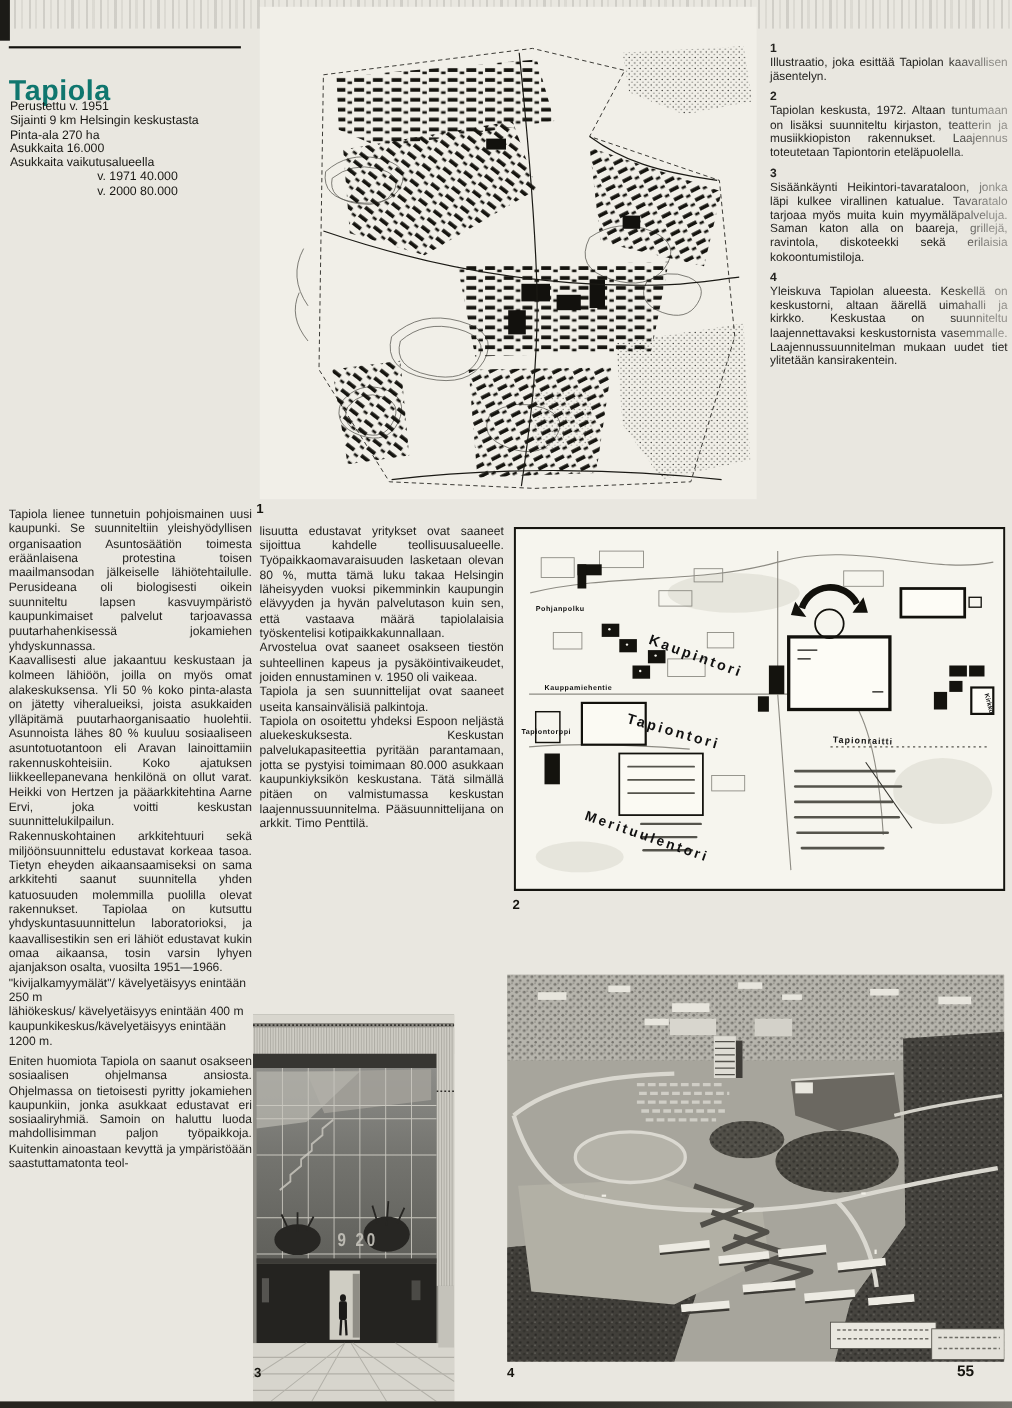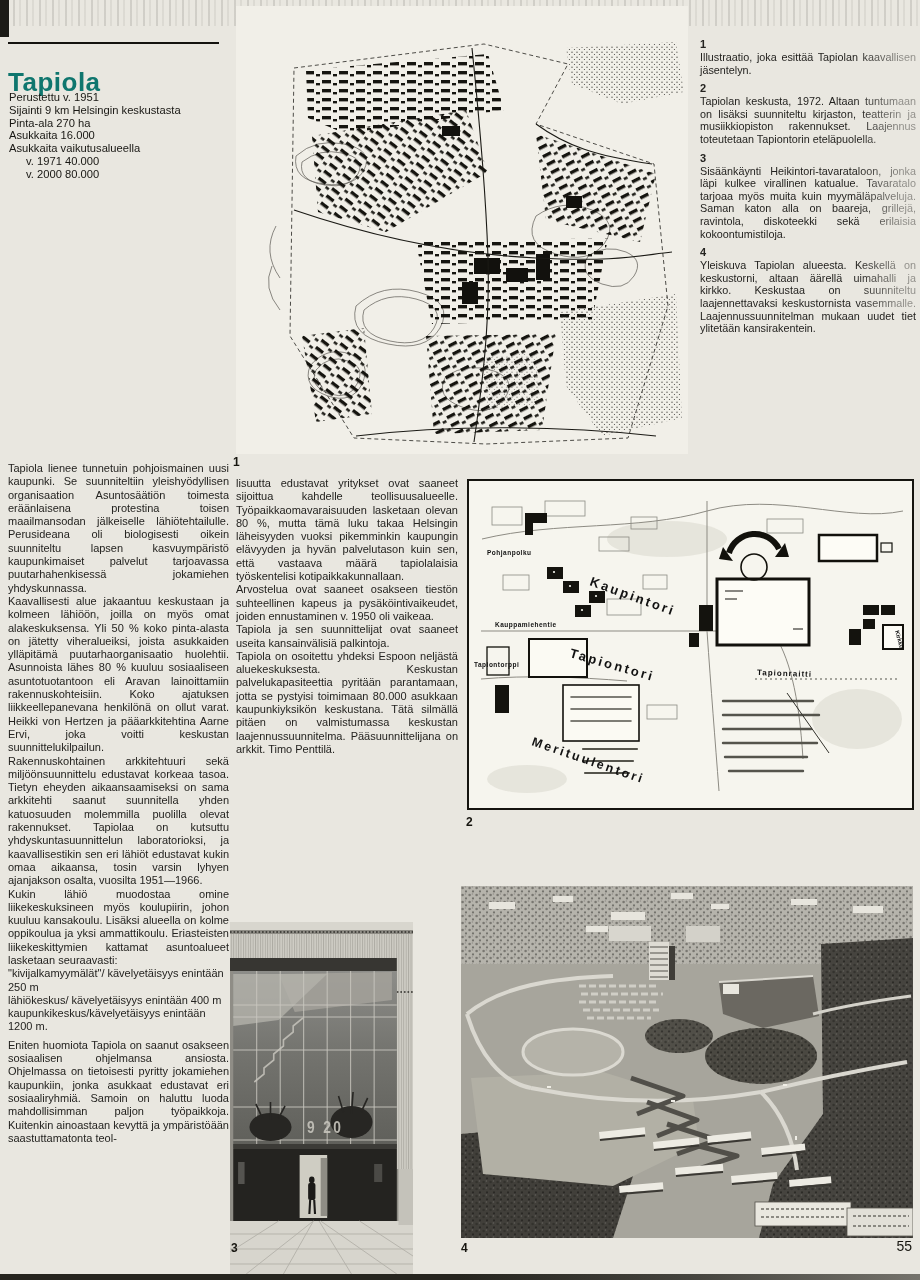--- a/index.html
+++ b/index.html
@@ -14,21 +14,21 @@
       rgba(140,138,130,.14) 6px 8px, rgba(0,0,0,0) 8px 13px);}
   .corner-mark{position:absolute;left:0;top:0;width:9px;height:37px;background:#1c1b17;}
   .bottom-strip{position:absolute;left:0;top:1274px;width:920px;height:6px;
     background:linear-gradient(90deg,#26251f 0 50%,#45443e 75%,#75736c 100%);}
 
   .title-rule{position:absolute;left:8px;top:42px;width:211px;height:2px;background:#14130f;}
   .page-title{position:absolute;left:8px;top:50px;font-size:26px;font-weight:700;
     letter-spacing:.5px;color:#0f766e;}
   .facts{position:absolute;left:9px;top:91px;width:215px;font-size:11.2px;
     font-weight:400;line-height:12.8px;color:#181713;}
-  .fact.indent{padding-left:17px;}
+  .fact.indent{padding-left:17px;text-align:center;}
 
   .captions{position:absolute;left:700px;top:38px;width:216px;}
   .cap{margin-bottom:6px;}
   .capnum{font-weight:700;font-size:11px;line-height:12px;margin-bottom:1px;}
   .cap p{margin:0;font-size:10.8px;line-height:12.6px;text-align:justify;}
   .cap-fade{position:absolute;left:856px;top:38px;width:62px;height:270px;pointer-events:none;
     background:linear-gradient(90deg,rgba(233,231,224,0) 0,rgba(233,231,224,.55) 75%);}
 
   .bodycol{position:absolute;font-size:11px;line-height:13.3px;text-align:justify;overflow:hidden;}
   .bodycol p{margin:0;}
@@ -36,22 +36,22 @@
   #col2{left:236px;top:477px;width:222px;height:345px;}
   .para-gap{margin-top:5px !important;}
   .spec{text-align:left;}
 
   figure{margin:0;padding:0;position:absolute;}
   .figlabel{position:absolute;font-weight:700;font-size:12px;color:#16150f;}
   #lab1{left:233px;top:455px;}
   #lab2{left:466px;top:815px;}
   #lab3{left:231px;top:1241px;}
   #lab4{left:461px;top:1241px;}
-  .pagenum{position:absolute;left:870px;top:1238px;width:42px;text-align:right;
-    font-weight:400;font-size:14px;color:#16150f;}
+  .pagenum{position:absolute;left:870px;top:1238px;width:42px;text-align:left;
+    font-weight:700;font-size:14px;color:#16150f;}
 
   #fig1{left:236px;top:6px;width:452px;height:448px;}
   #fig2{left:467px;top:479px;width:447px;height:331px;}
   #fig3{left:230px;top:886px;width:183px;height:352px;margin-top:36px;}
   #fig4{left:461px;top:886px;width:452px;height:352px;}
   figure svg{display:block;width:100%;height:100%;}
   .maplabel{font-family:"Liberation Sans",sans-serif;font-weight:700;fill:#111;}
 </style>
 </head>
 <body>
@@ -157,21 +157,20 @@
       <div class="capnum">4</div>
       <p>Yleiskuva Tapiolan alueesta. Keskellä on keskustorni, altaan äärellä uimahalli ja kirkko. Keskustaa on suunniteltu laajennettavaksi keskustornista vasemmalle. Laajennussuunnitelman mukaan uudet tiet ylitetään kansirakentein.</p>
     </div>
   </div>
   <div class="cap-fade"></div>
 
   <div class="bodycol" id="col1">
     <p>Tapiola lienee tunnetuin pohjoismainen uusi kaupunki. Se suunniteltiin yleishyödyllisen organisaation Asuntosäätiön toimesta eräänlaisena protestina toisen maailmansodan jälkeiselle lähiötehtailulle. Perusideana oli biologisesti oikein suunniteltu lapsen kasvuympäristö kaupunkimaiset palvelut tarjoavassa puutarhahenkisessä jokamiehen yhdyskunnassa.</p>
     <p>Kaavallisesti alue jakaantuu keskustaan ja kolmeen lähiöön, joilla on myös omat alakeskuksensa. Yli 50 % koko pinta-alasta on jätetty viheralueiksi, joista asukkaiden ylläpitämä puutarhaorganisaatio huolehtii. Asunnoista lähes 80 % kuuluu sosiaaliseen asuntotuotantoon eli Aravan lainoittamiin rakennuskohteisiin. Koko ajatuksen liikkeellepanevana henkilönä on ollut varat. Heikki von Hertzen ja pääarkkitehtina Aarne Ervi, joka voitti keskustan suunnittelukilpailun.</p>
     <p>Rakennuskohtainen arkkitehtuuri sekä miljöönsuunnittelu edustavat korkeaa tasoa. Tietyn eheyden aikaansaamiseksi on sama arkkitehti saanut suunnitella yhden katuosuuden molemmilla puolilla olevat rakennukset. Tapiolaa on kutsuttu yhdyskuntasuunnittelun laboratorioksi, ja kaavallisestikin sen eri lähiöt edustavat kukin omaa aikaansa, tosin varsin lyhyen ajanjakson osalta, vuosilta 1951—1966.</p>
-    <p>Kukin lähiö muodostaa omine liikekeskuksineen myös koulupiirin, johon kuuluu kansakoulu. Lisäksi alueella on kolme oppikoulua ja yksi ammattikoulu. Eriasteisten liikekeskittymien kattamat asuntoalueet lasketaan seuraavasti:</p>
     <p class="spec">"kivijalkamyymälät"/ kävelyetäisyys enintään 250 m</p>
     <p class="spec">lähiökeskus/ kävelyetäisyys enintään 400 m</p>
     <p class="spec">kaupunkikeskus/kävelyetäisyys enintään 1200 m.</p>
     <p class="para-gap">Eniten huomiota Tapiola on saanut osakseen sosiaalisen ohjelmansa ansiosta. Ohjelmassa on tietoisesti pyritty jokamiehen kaupunkiin, jonka asukkaat edustavat eri sosiaaliryhmiä. Samoin on haluttu luoda mahdollisimman paljon työpaikkoja. Kuitenkin ainoastaan kevyttä ja ympäristöään saastuttamatonta teol-</p>
   </div>
   <div class="bodycol" id="col2">
     <p>lisuutta edustavat yritykset ovat saaneet sijoittua kahdelle teollisuusalueelle. Työpaikkaomavaraisuuden lasketaan olevan 80 %, mutta tämä luku takaa Helsingin läheisyyden vuoksi pikemminkin kaupungin elävyyden ja hyvän palvelutason kuin sen, että vastaava määrä tapiolalaisia työskentelisi kotipaikkakunnallaan.</p>
     <p>Arvostelua ovat saaneet osakseen tiestön suhteellinen kapeus ja pysäköintivaikeudet, joiden ennustaminen v. 1950 oli vaikeaa.</p>
     <p>Tapiola ja sen suunnittelijat ovat saaneet useita kansainvälisiä palkintoja.</p>
     <p>Tapiola on osoitettu yhdeksi Espoon neljästä aluekeskuksesta. Keskustan palvelukapasiteettia pyritään parantamaan, jotta se pystyisi toimimaan 80.000 asukkaan kaupunkiyksikön keskustana. Tätä silmällä pitäen on valmistumassa keskustan laajennussuunnitelma. Pääsuunnittelijana on arkkit. Timo Penttilä.</p>

